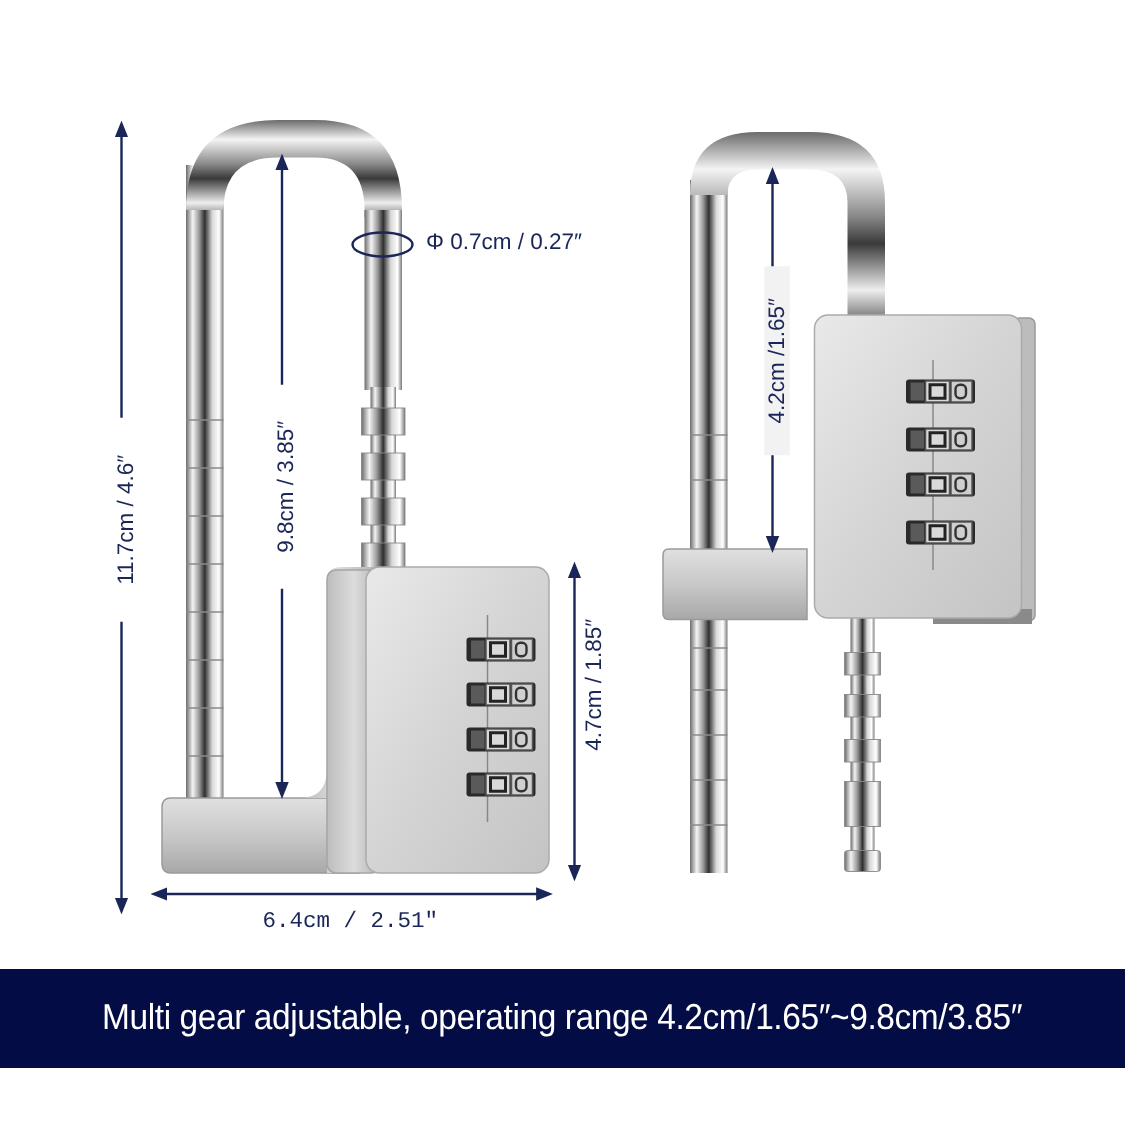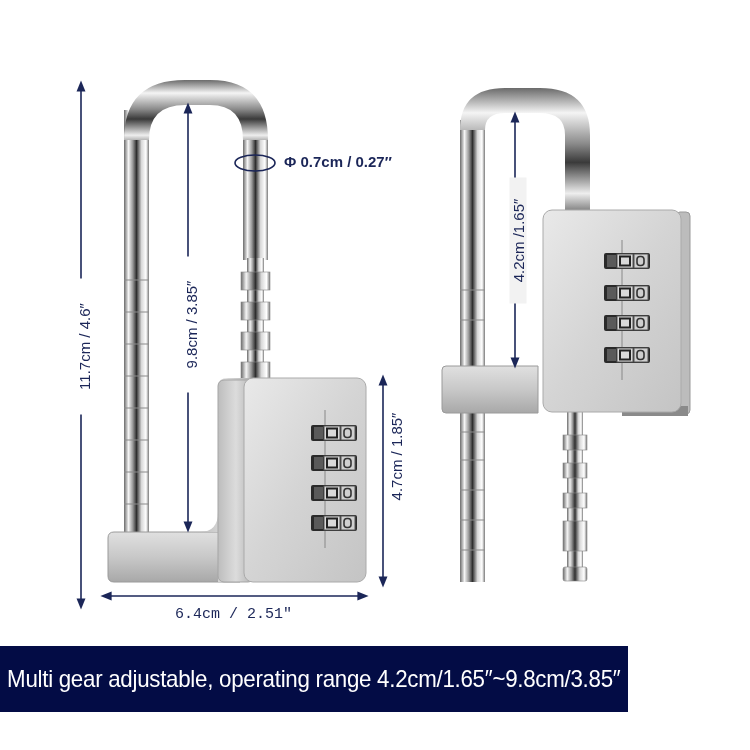--- a/index.html
+++ b/index.html
@@ -1,21 +1,21 @@
 <!DOCTYPE html>
 <html><head>
 <meta charset="utf-8">
 <style>
   html,body{margin:0;padding:0;background:#fff;}
   body{width:750px;height:750px;position:relative;overflow:hidden;font-family:"Liberation Sans",sans-serif;}
   .stage{position:absolute;left:0;top:0;width:750px;height:750px;}
   .dim-label{position:absolute;color:#1b2658;font-size:15px;white-space:nowrap;font-family:"Liberation Sans",sans-serif;}
   .vlabel{transform:rotate(-90deg);transform-origin:center center;background:#fff;padding:0 3px;}
   .vlabel.trans{background:transparent;}
-  .banner{position:absolute;left:0;top:646px;width:628px;height:66px;background:#030c45;display:flex;align-items:center;justify-content:center;}
+  .banner{position:absolute;left:0;top:646px;width:750px;height:66px;background:#030c45;display:flex;align-items:center;justify-content:center;}
   .banner-text{color:#fff;font-size:24px;letter-spacing:-0.3px;transform:scaleX(0.93);white-space:nowrap;font-family:"Liberation Sans",sans-serif;}
 </style>
 </head>
 <body>
 
 <div class="stage">
   <svg width="750" height="750" viewBox="0 0 750 750" xmlns="http://www.w3.org/2000/svg">
     <defs>
       <linearGradient id="chromeV" x1="0" x2="1" y1="0" y2="0">
         <stop offset="0" stop-color="#6b6b6b"></stop>
@@ -150,21 +150,21 @@
 
       <line x1="515" y1="117" x2="515" y2="363" marker-start="url(#arr)" marker-end="url(#arr)"></line>
 
       <ellipse cx="255" cy="163" rx="20" ry="8"></ellipse>
     </g>
   </svg>
 
   
   <div class="dim-label vlabel" style="left:16px;top:338px;width:130px;text-align:center;">11.7cm / 4.6″</div>
   <div class="dim-label vlabel" style="left:123px;top:316px;width:130px;text-align:center;">9.8cm / 3.85″</div>
-  <div class="dim-label" style="left:284px;top:153px;font-weight:bold;">Φ 0.7cm / 0.27″</div>
+  <div class="dim-label" style="left:284px;top:153px;">Φ 0.7cm / 0.27″</div>
   <div class="dim-label vlabel" style="left:333px;top:448px;width:120px;text-align:center;">4.7cm / 1.85″</div>
   <div class="dim-label" style="left:175px;top:606px;font-family:Liberation Mono, monospace;">6.4cm / 2.51″</div>
   <div class="dim-label vlabel trans" style="left:455px;top:232px;width:120px;text-align:center;background:#f2f2f2;">4.2cm /1.65″</div>
 </div>
 
 <div class="banner">
   <span class="banner-text">Multi gear adjustable, operating range 4.2cm/1.65″~9.8cm/3.85″</span>
 </div>
 
 </body></html>

